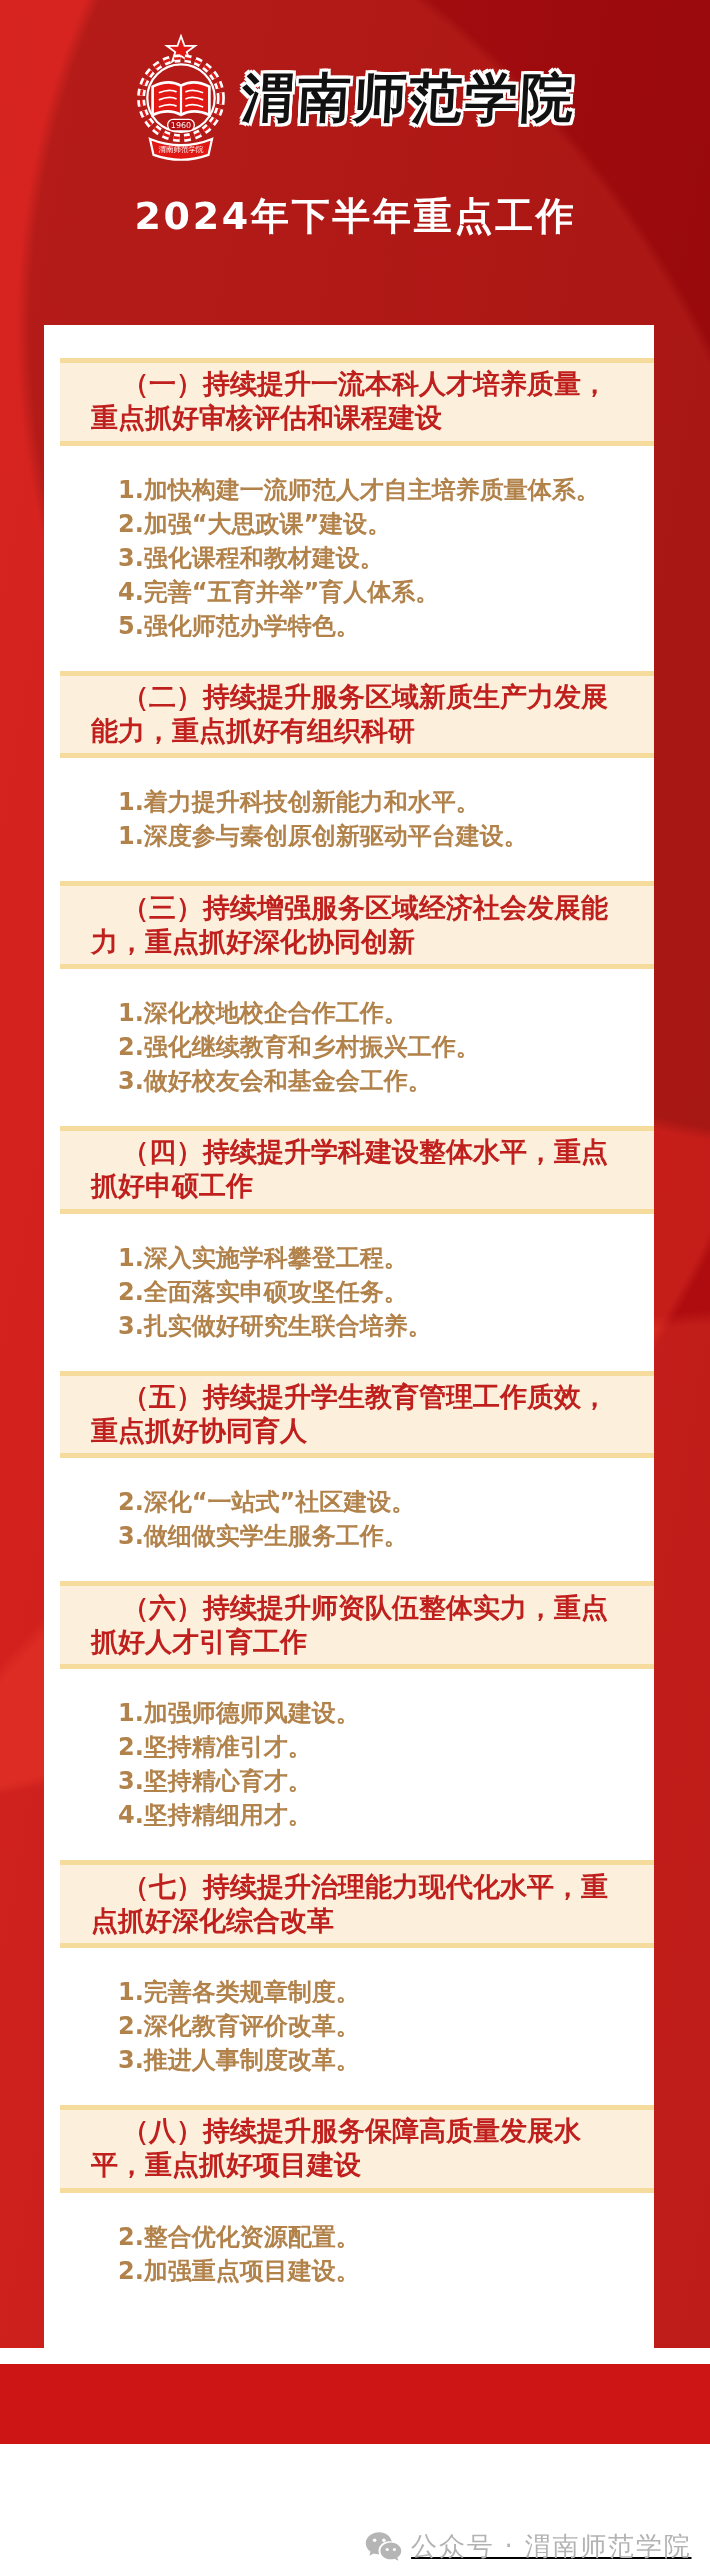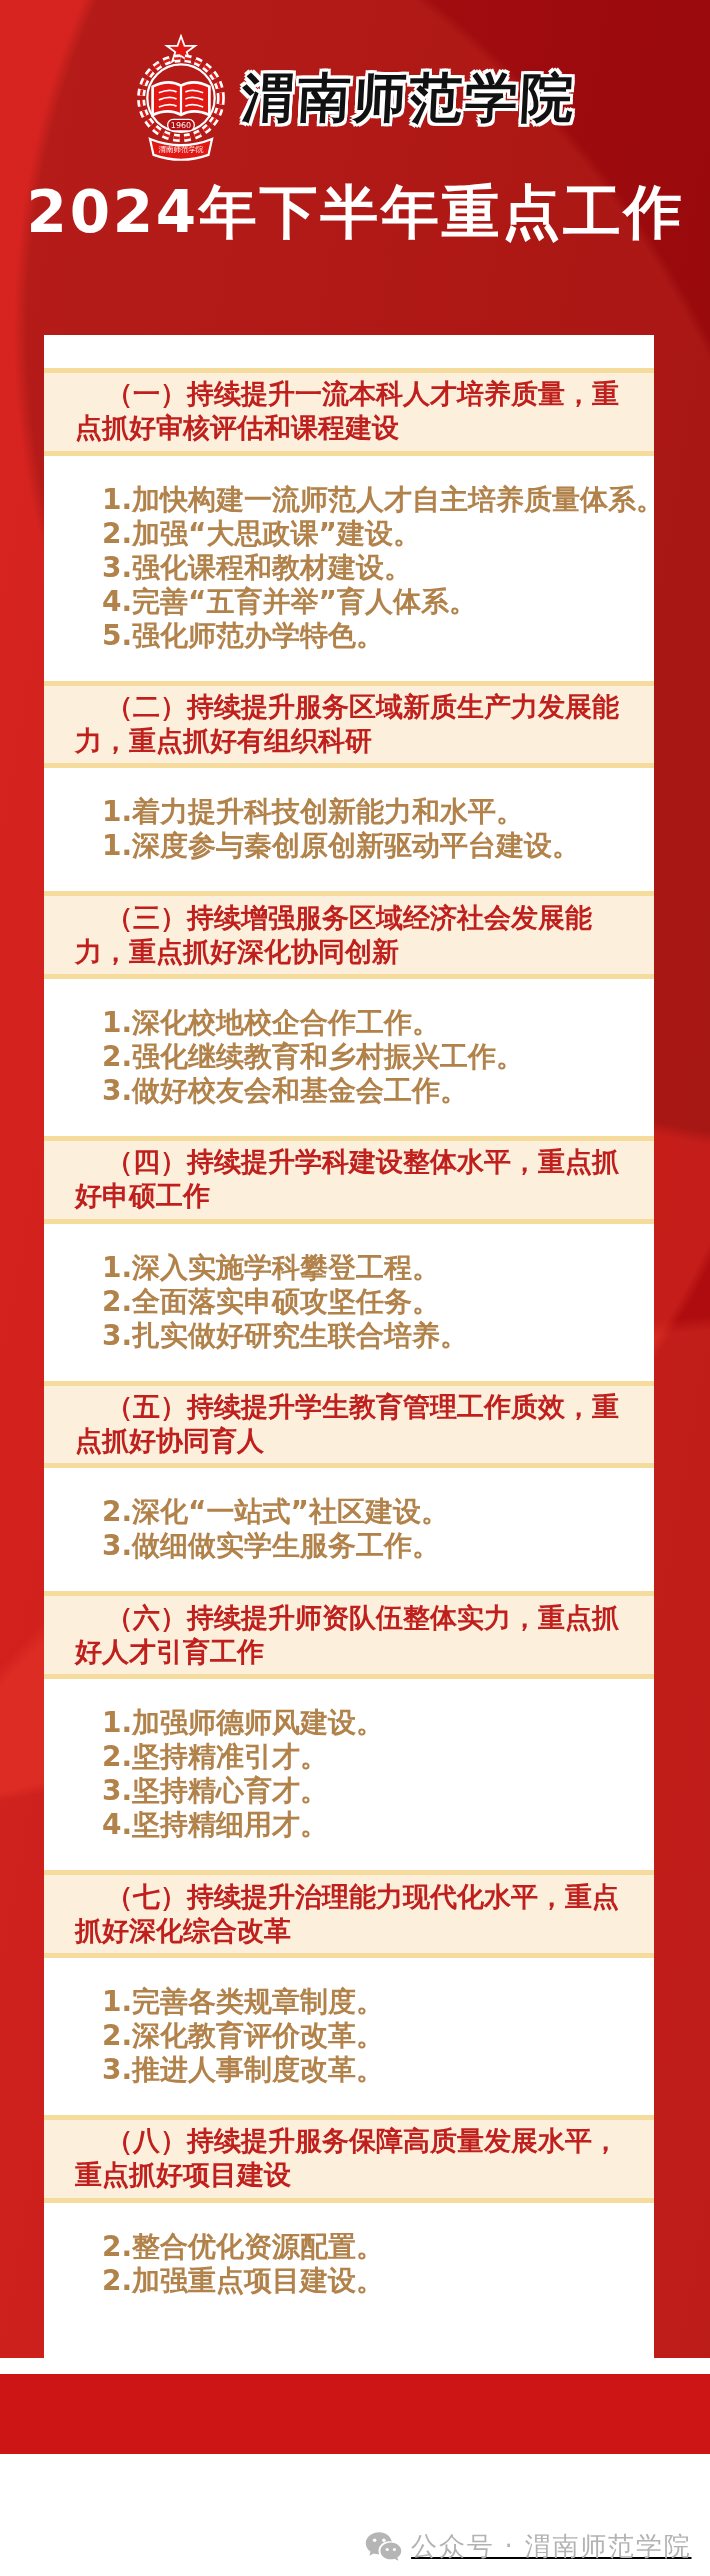--- a/index.html
+++ b/index.html
@@ -47,54 +47,54 @@
     letter-spacing:2.7px;
     color:#111111;
     text-shadow:
       -2.7px -2.7px 0 #fff, 2.7px -2.7px 0 #fff, -2.7px 2.7px 0 #fff, 2.7px 2.7px 0 #fff,
       0 -2.7px 0 #fff, 0 2.7px 0 #fff, -2.7px 0 0 #fff, 2.7px 0 0 #fff;
     transform:skewX(-3deg);
     white-space:nowrap;
   }
 
   .main-title{
-    margin-top:10px;
+    margin-top:27px;
     text-align:center;
-    font-size:58px;
+    font-size:38px;
     font-weight:bold;
     letter-spacing:2.7px;
     color:var(--title-text,#fff);
     white-space:nowrap;
   }
 
   
   .card{
     position:relative;
     margin:83px 57px 0 44px;   
     background:var(--card-bg,#fff);
-    padding:33px 0 32px 0;
+    padding:33px 0 32px 16px;
   }
   .section-heading{
     background:var(--heading-bg,#fcf0dc);
     border-top:5.3px solid var(--gold-line,#f5dc9d);
     border-bottom:5.3px solid var(--gold-line,#f5dc9d);
     color:var(--heading-text,#c0201d);
     font-size:27px;
     font-weight:bold;
     line-height:34px;
     padding:4.4px 23px 5.3px 31px;
     text-indent:1.15em;
   }
   .section-items{
     list-style:none;
     padding:27px 25px 28px 58px;
   }
   .section-items li{
     color:var(--item-text,#b2824b);
-    font-size:28px;
+    font-size:24px;
     font-weight:bold;
     line-height:34px;
     white-space:nowrap;
   }
 
   
   .poster-band{
     width:711px;height:80px;
     background:var(--band-red,#cc1514);
     flex:0 0 auto;

